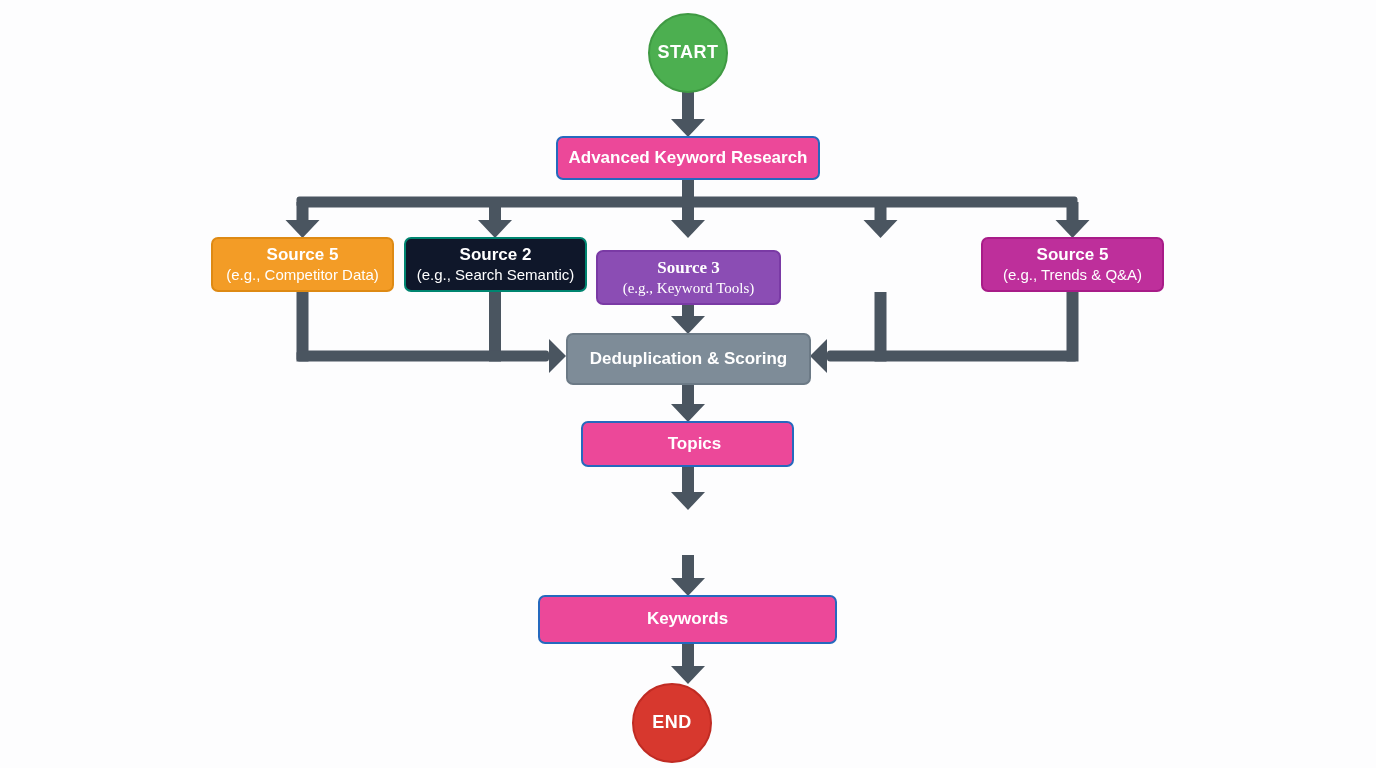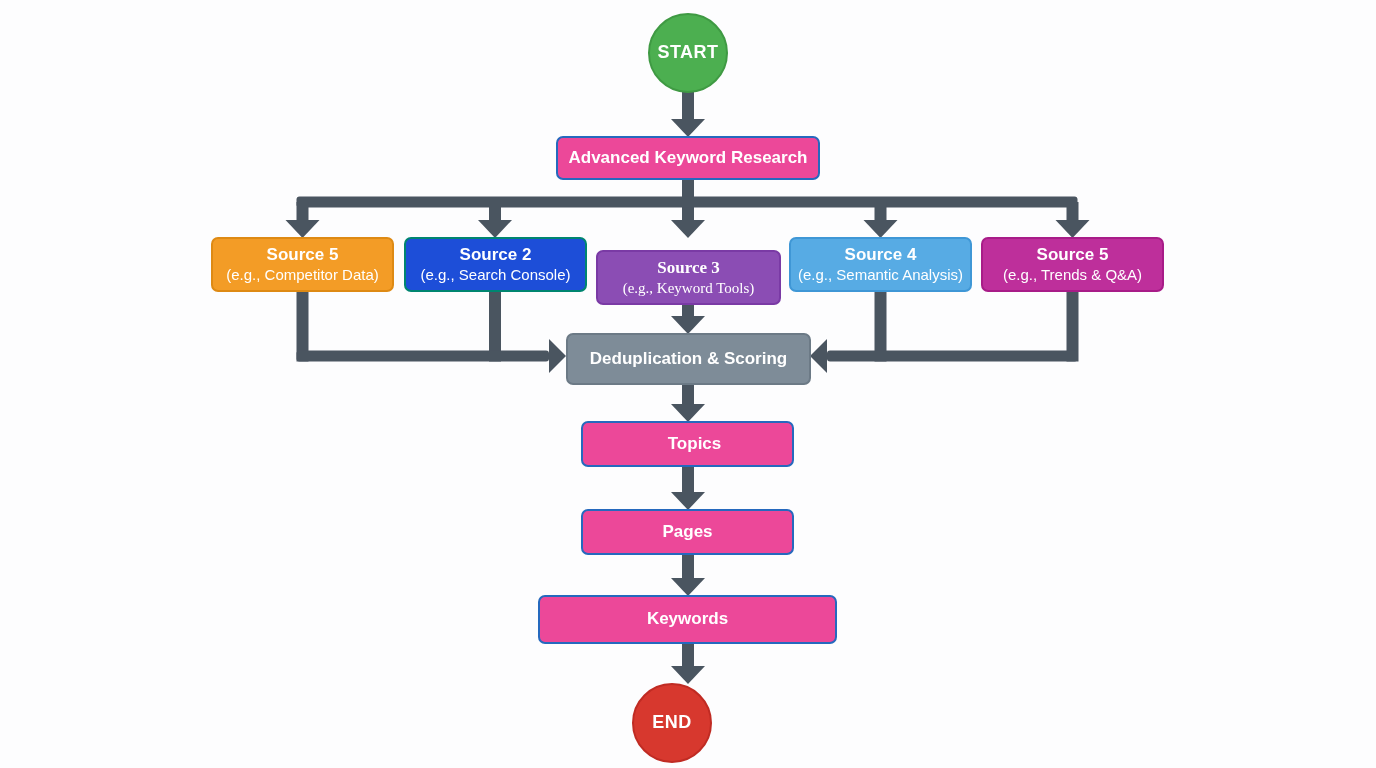--- a/index.html
+++ b/index.html
@@ -50,21 +50,21 @@
     font-size: 15px;
     font-weight: 400;
     margin-top: 1px;
   }
   
   .c-start   { background: #4CAF50; border: 2px solid #3F9A43; }
   .c-end     { background: #D7382E; border: 2px solid #C02B23; }
   .c-process { background: #ec4899; border-color: #2569BE; }
   .c-dedup   { background: #7E8C98; border-color: #6C7A86; }
   .c-src1    { background: #F39C26; border-color: #DE8A14; }
-  .c-src2    { background: #1d4ed8; border-color: #008570; }
+  .c-src2    { background: #0f172a; border-color: #008570; }
   .c-src3    { background: #8B4DB4; border-color: #7A3AA5; }
   .c-src4    { background: #57ABE4; border-color: #3F97D6; }
   .c-src5    { background: #BE2F9B; border-color: #A81C88; }
 
   
   #n-start    { left: 648px; top: 13px;  width: 80px;  height: 80px; }
   #n-research { left: 556px; top: 136px; width: 264px; height: 44px; }
   #n-src1     { left: 211px; top: 237px; width: 183px; height: 55px; }
   #n-src2     { left: 404px; top: 237px; width: 183px; height: 55px; }
   #n-src3     { left: 596px; top: 250px; width: 185px; height: 55px; font-family: Liberation Serif, serif; }
@@ -138,49 +138,42 @@
     <span class="node-title">Advanced Keyword Research</span>
   </div>
 
   <div id="n-src1" class="node rect c-src1">
     <span class="node-title">Source 5</span>
     <span class="node-sub">(e.g., Competitor Data)</span>
   </div>
 
   <div id="n-src2" class="node rect c-src2">
     <span class="node-title">Source 2</span>
-    <span class="node-sub">(e.g., Search Console)</span>
+    <span class="node-sub">(e.g., Search Semantic)</span>
   </div>
 
   <div id="n-src3" class="node rect c-src3">
     <span class="node-title">Source 3</span>
     <span class="node-sub">(e.g., Keyword Tools)</span>
   </div>
 
-  <div id="n-src4" class="node rect c-src4">
-    <span class="node-title">Source 4</span>
-    <span class="node-sub">(e.g., Semantic Analysis)</span>
-  </div>
 
   <div id="n-src5" class="node rect c-src5">
     <span class="node-title">Source 5</span>
     <span class="node-sub">(e.g., Trends &amp; Q&amp;A)</span>
   </div>
 
   <div id="n-dedup" class="node rect c-dedup">
     <span class="node-title">Deduplication &amp; Scoring</span>
   </div>
 
   <div id="n-topics" class="node rect c-process">
     <span class="node-title">Topics</span>
   </div>
 
-  <div id="n-pages" class="node rect c-process">
-    <span class="node-title">Pages</span>
-  </div>
 
   <div id="n-keywords" class="node rect c-process">
     <span class="node-title">Keywords</span>
   </div>
 
   <div id="n-end" class="node circle c-end">
     <span>END</span>
   </div>
 
 </div>

